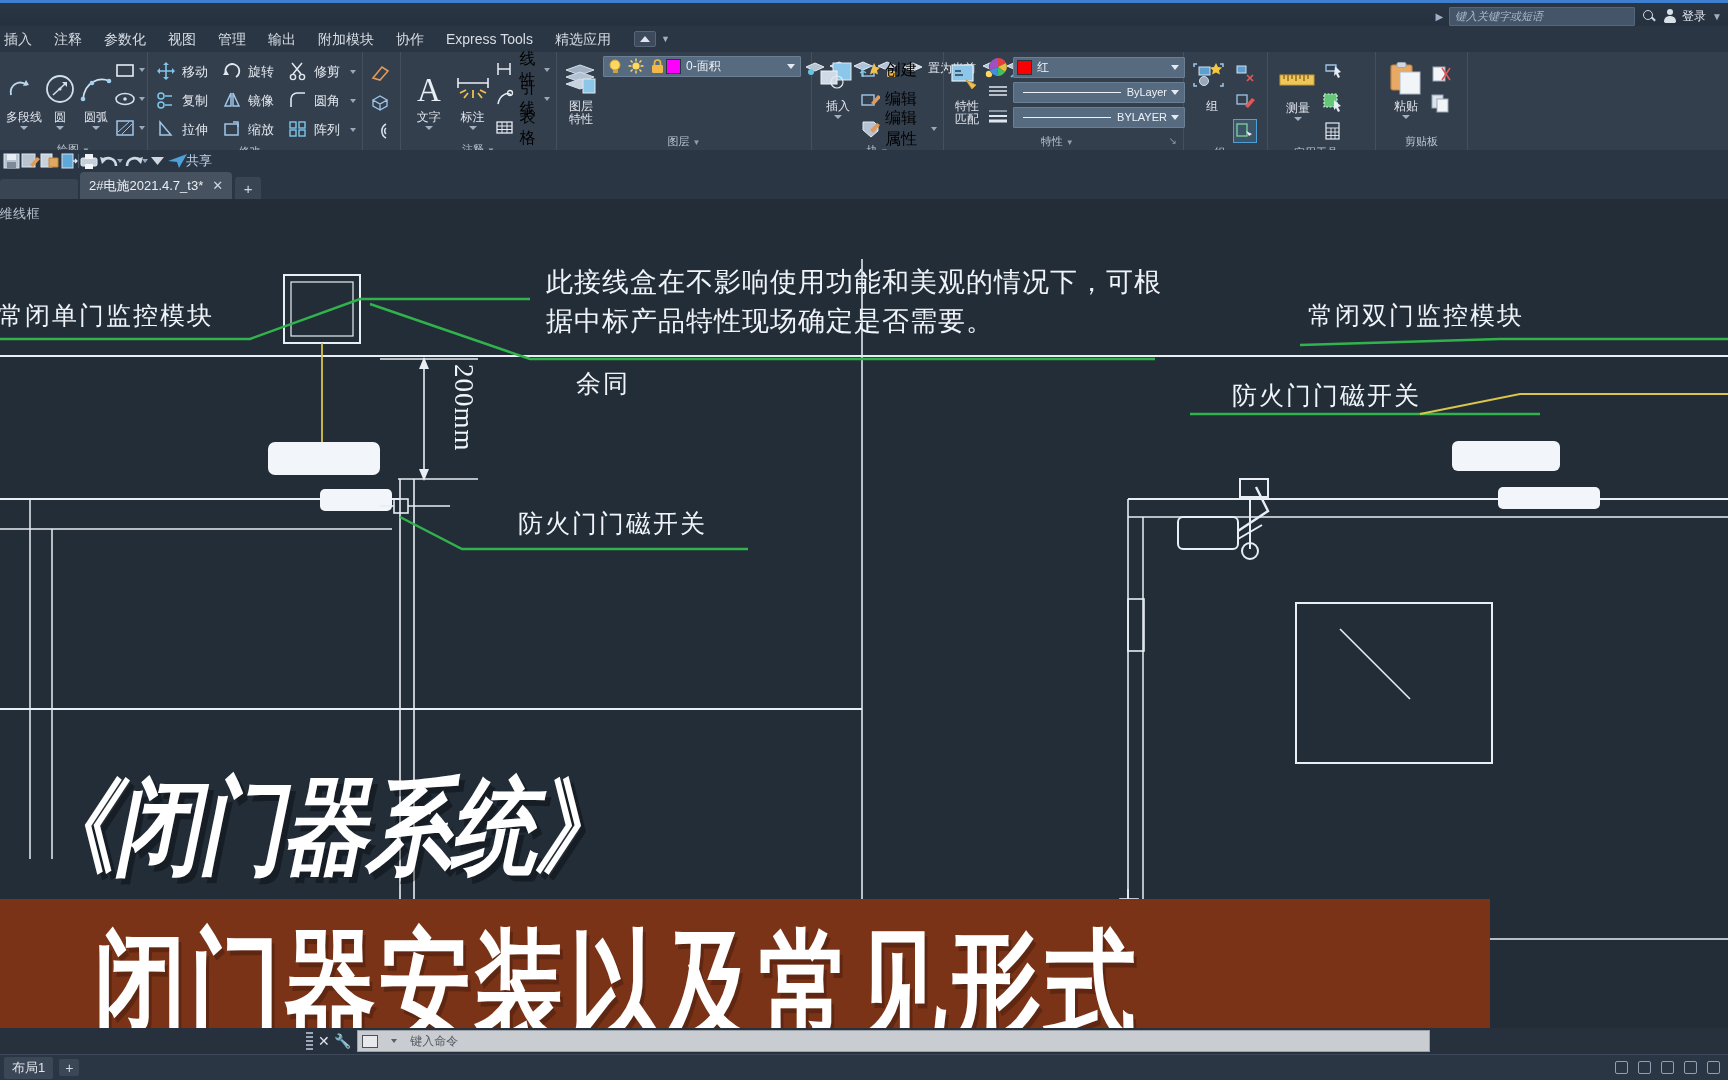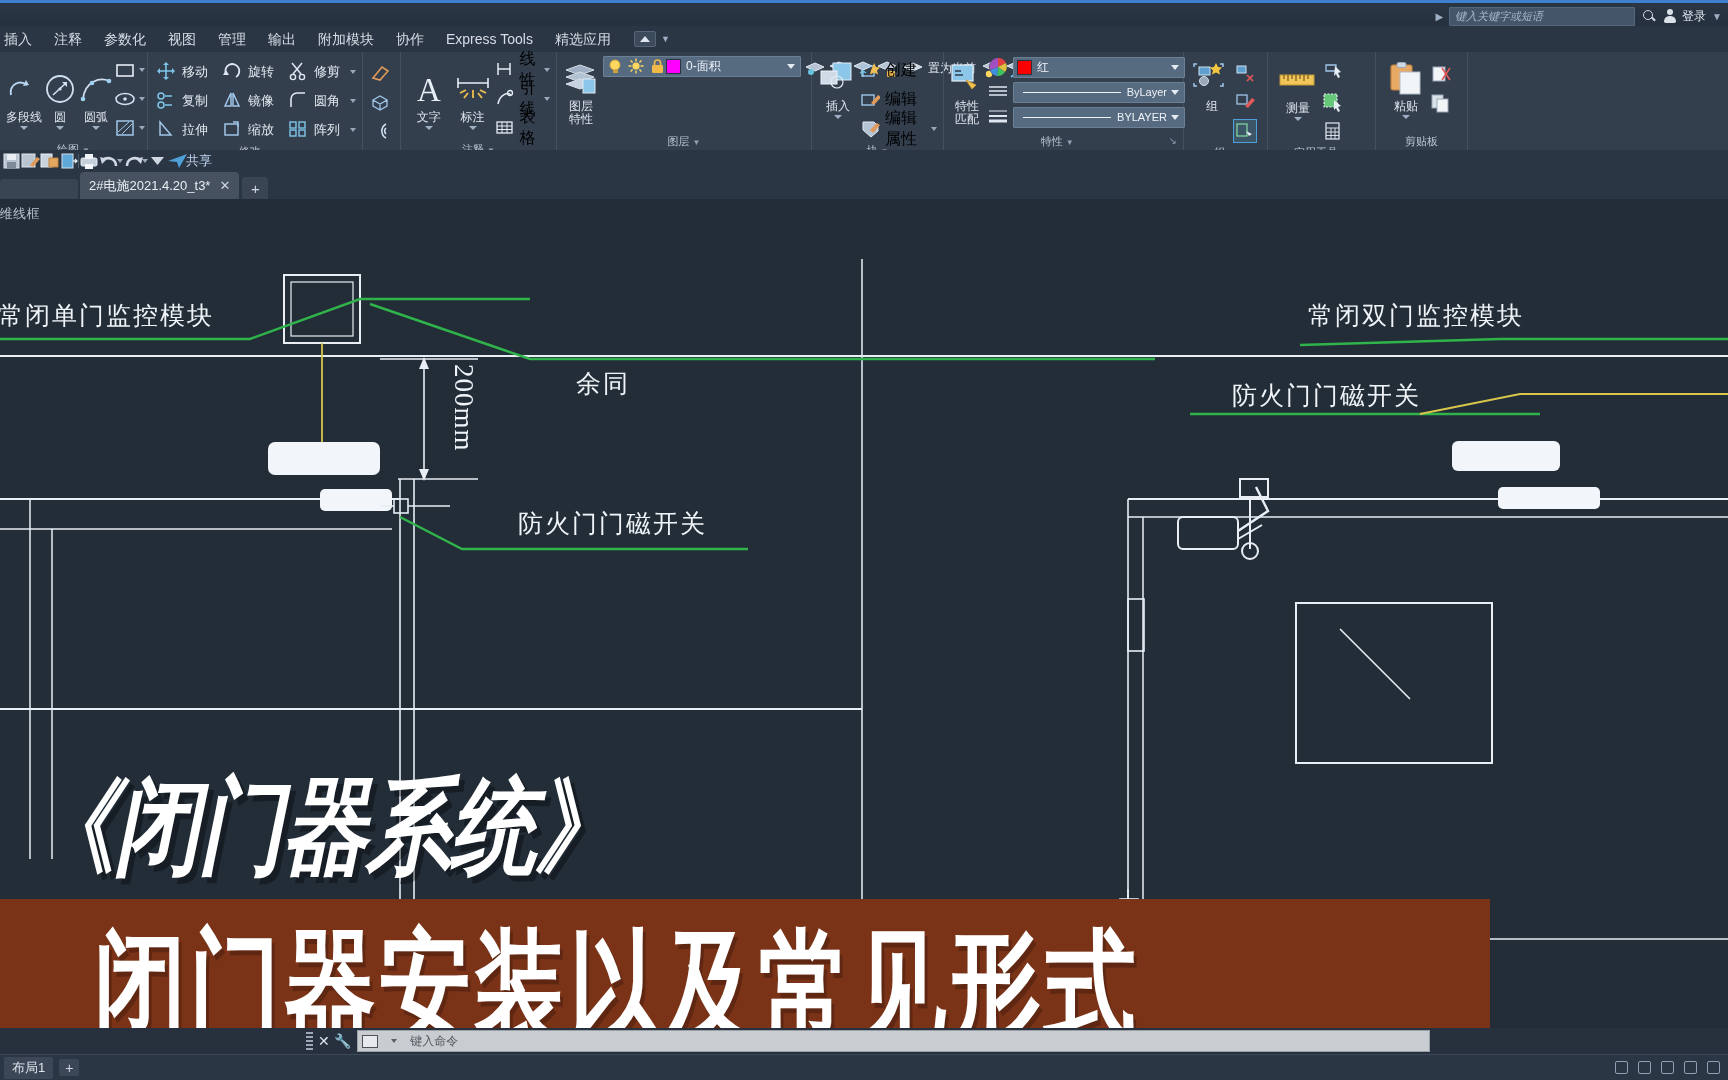--- a/index.html
+++ b/index.html
@@ -899,21 +899,21 @@
       <svg width="22" height="18">
           <path d="M1 9 L20 2 L12 16 L10 10 Z" fill="#4f9fd8"></path>
         </svg>
     </span>
     <span class="share-lab">共享</span>
   </div>
 
   <div class="filetabs">
     <div class="ft-lead"></div>
     <div class="ft">
-      <span>2#电施2021.4.20_t3*</span>
+      <span>2#电施2021.4.7_t3*</span>
       <span class="x">✕</span>
     </div>
     <div class="ft-plus">+</div>
   </div>
 
   <div class="canvas">
 
     <div class="vpctl" style="left:-14px">二维线框</div>
 
     <svg width="1728" height="829" style="position:absolute;left:0;top:0">
@@ -975,20 +975,22 @@
       <rect x="1296" y="404" width="196" height="160" fill="none" stroke="#e8eef4" stroke-width="2"></rect>
       <line x1="1340" y1="430" x2="1410" y2="500" stroke="#e8eef4" stroke-width="1.6"></line>
 
       <line x1="1128" y1="690" x2="1128" y2="760" stroke="#e8eef4" stroke-width="1.6"></line>
       <rect x="1120" y="700" width="18" height="48" fill="none" stroke="#e8eef4" stroke-width="1.6"></rect>
       <line x1="0" y1="740" x2="862" y2="740" stroke="#e8eef4" stroke-width="1.4"></line>
       <line x1="1128" y1="740" x2="1728" y2="740" stroke="#e8eef4" stroke-width="1.4"></line>
     </svg>
 
     <div class="cad-text lbl" style="left:-2px;top:100px;">常闭单门监控模块</div>
+    <div class="cad-text note" style="left:546px;top:64px;">此接线盒在不影响使用功能和美观的情况下，可根
+据中标产品特性现场确定是否需要。</div>
     <div class="cad-text lbl" style="left:576px;top:168px;">余同</div>
     <div class="cad-text lbl" style="left:1308px;top:100px;">常闭双门监控模块</div>
     <div class="cad-text lbl" style="left:1232px;top:180px;">防火门门磁开关</div>
     <div class="cad-text lbl" style="left:518px;top:308px;">防火门门磁开关</div>
     <div class="dimtxt" style="left:448px;top:165px;">200mm</div>
 
     <div class="ov-title">《闭门器系统》</div>
     <div class="banner"></div>
     <div class="ov-sub">闭门器安装以及常见形式</div>
   </div>

